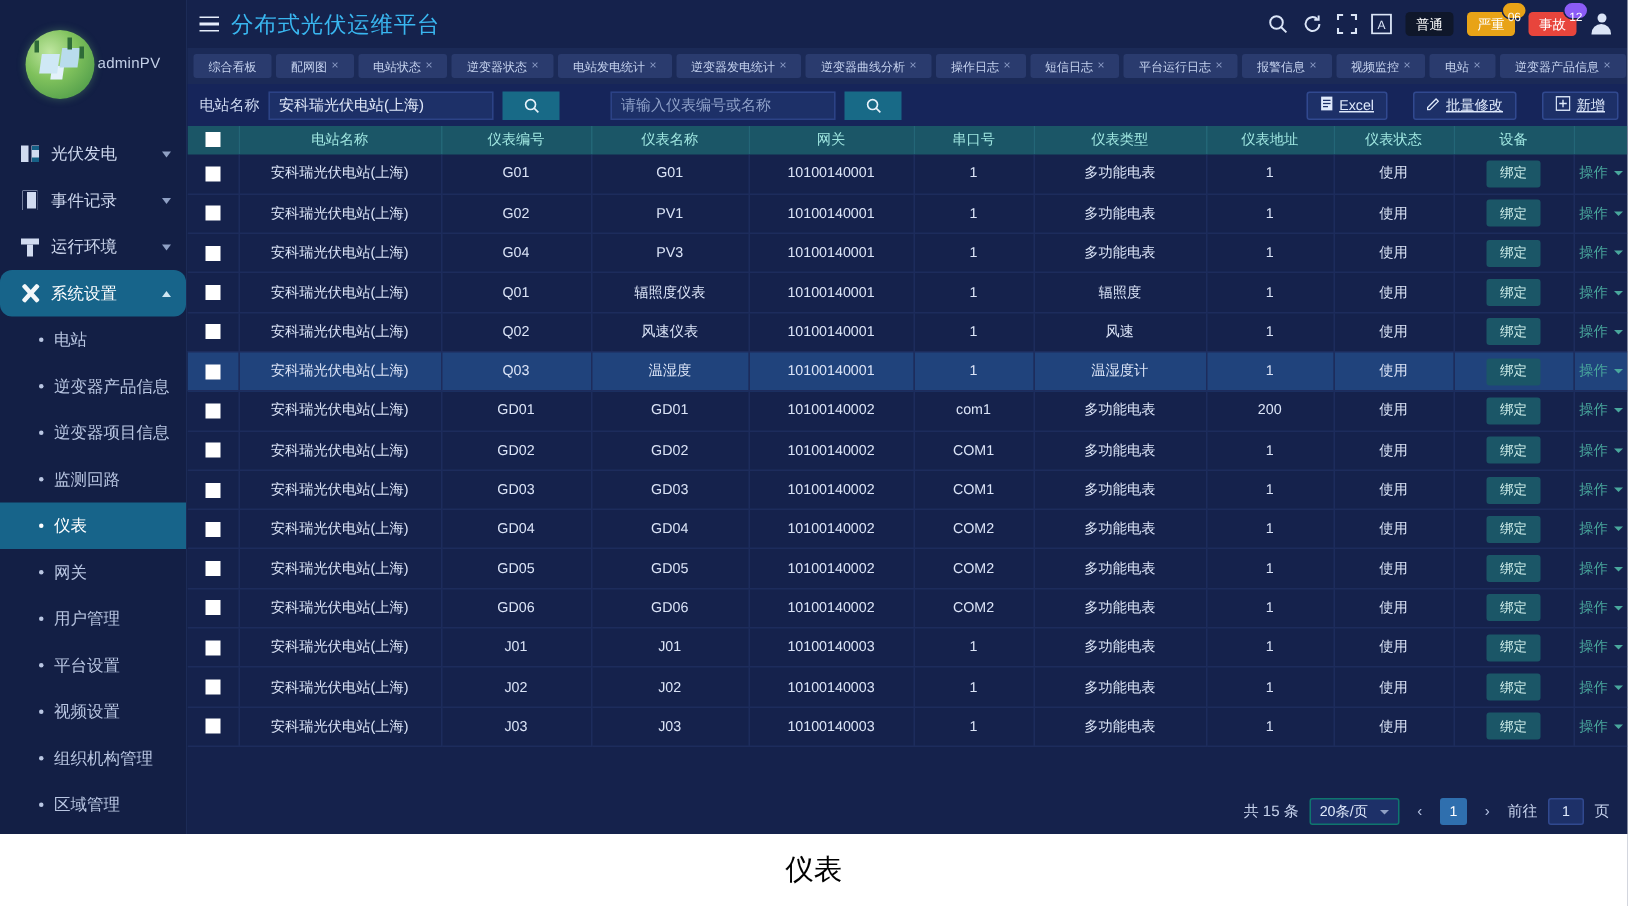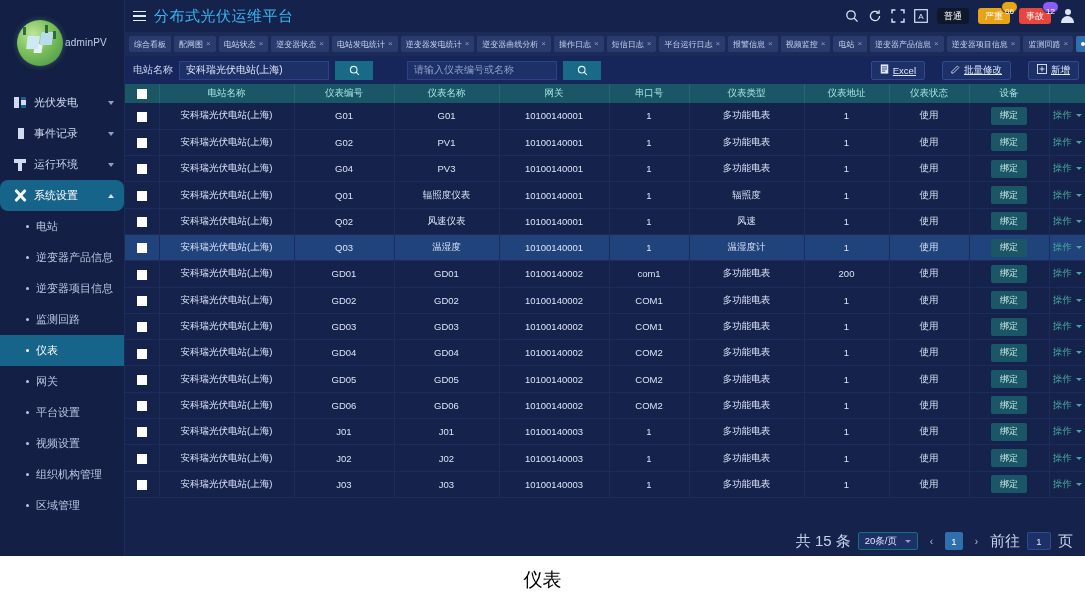--- a/index.html
+++ b/index.html
@@ -148,21 +148,21 @@
   }
   
   .tabbar {
     height: 24px; background: #1b2a57;
     display: flex; align-items: center; gap: 3px;
     padding: 0 4px; overflow: hidden;
   }
   .tab {
     height: 16px; background: #2a3b6e; border-radius: 2px;
     display: flex; align-items: center; gap: 3px;
-    padding: 0 5px; font-size: 8px; color: #c6d3ef;
+    padding: 0 10px; font-size: 8px; color: #c6d3ef;
     white-space: nowrap; cursor: pointer;
   }
   .tab .x { font-size: 8px; color: #8a9ac4; line-height: 1; }
   .tab.active { background: #2f6fae; color: #ffffff; }
   .tab .live-dot {
     width: 4px; height: 4px; border-radius: 50%; background: #ffffff;
   }
   
   .filterbar {
     height: 28px; background: #16255a;
@@ -219,21 +219,21 @@
   .op-link .cv {
     width: 0; height: 0; border-left: 3px solid transparent;
     border-right: 3px solid transparent; border-top: 3.5px solid #49a89d;
   }
   
   .pager {
     height: 30px; background: #15224c;
     display: flex; align-items: center; justify-content: flex-end;
     gap: 7px; padding-right: 12px;
   }
-  .pg-txt { font-size: 15px; color: #c6d2ec; }
+  .pg-txt { font-size: 10px; color: #c6d2ec; }
   .pg-sel {
     height: 18px; background: #1d3068; border: 1px solid #0f766e;
     border-radius: 2px; color: #dfe9fb; font-size: 9.5px;
     display: flex; align-items: center; gap: 8px; padding: 0 6px; cursor: pointer;
   }
   .pg-sel .cv {
     width: 0; height: 0; border-left: 3px solid transparent;
     border-right: 3px solid transparent; border-top: 3.5px solid #8fa0c4;
   }
   .pg-arrow {
@@ -305,20 +305,24 @@
         <span class="dot"></span>
         <span>监测回路</span>
       </div>
       <div class="sub-item active">
         <span class="dot"></span>
         <span>仪表</span>
       </div>
       <div class="sub-item">
         <span class="dot"></span>
         <span>网关</span>
+      </div>
+      <div class="sub-item">
+        <span class="dot"></span>
+        <span>用户管理</span>
       </div>
       <div class="sub-item">
         <span class="dot"></span>
         <span>平台设置</span>
       </div>
       <div class="sub-item">
         <span class="dot"></span>
         <span>视频设置</span>
       </div>
       <div class="sub-item">

